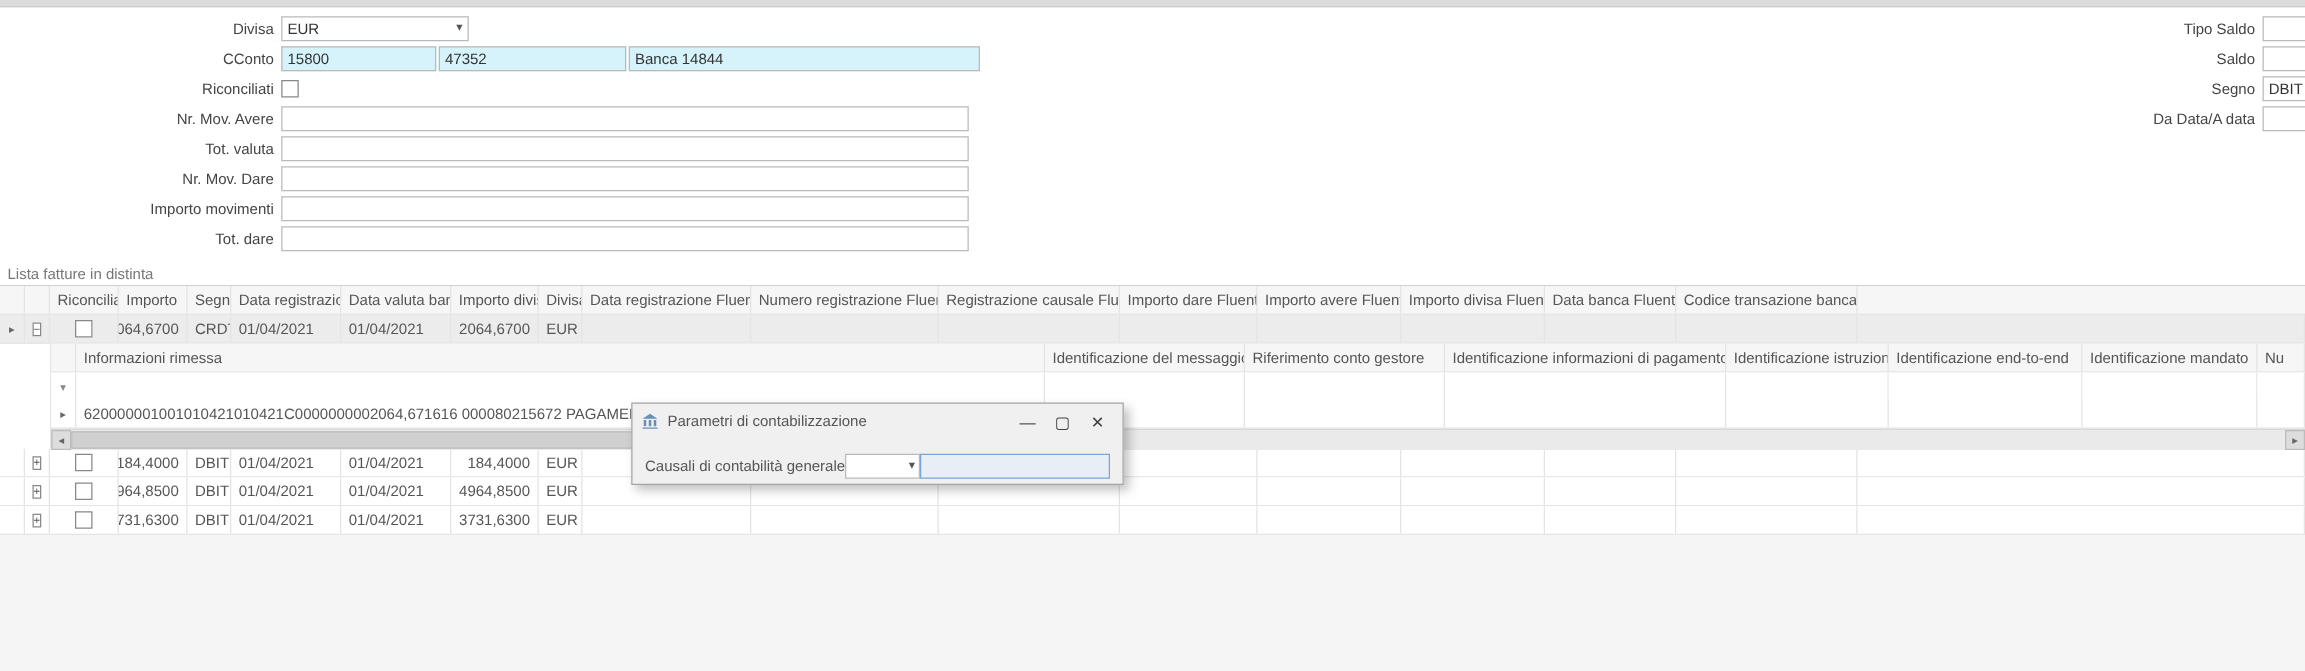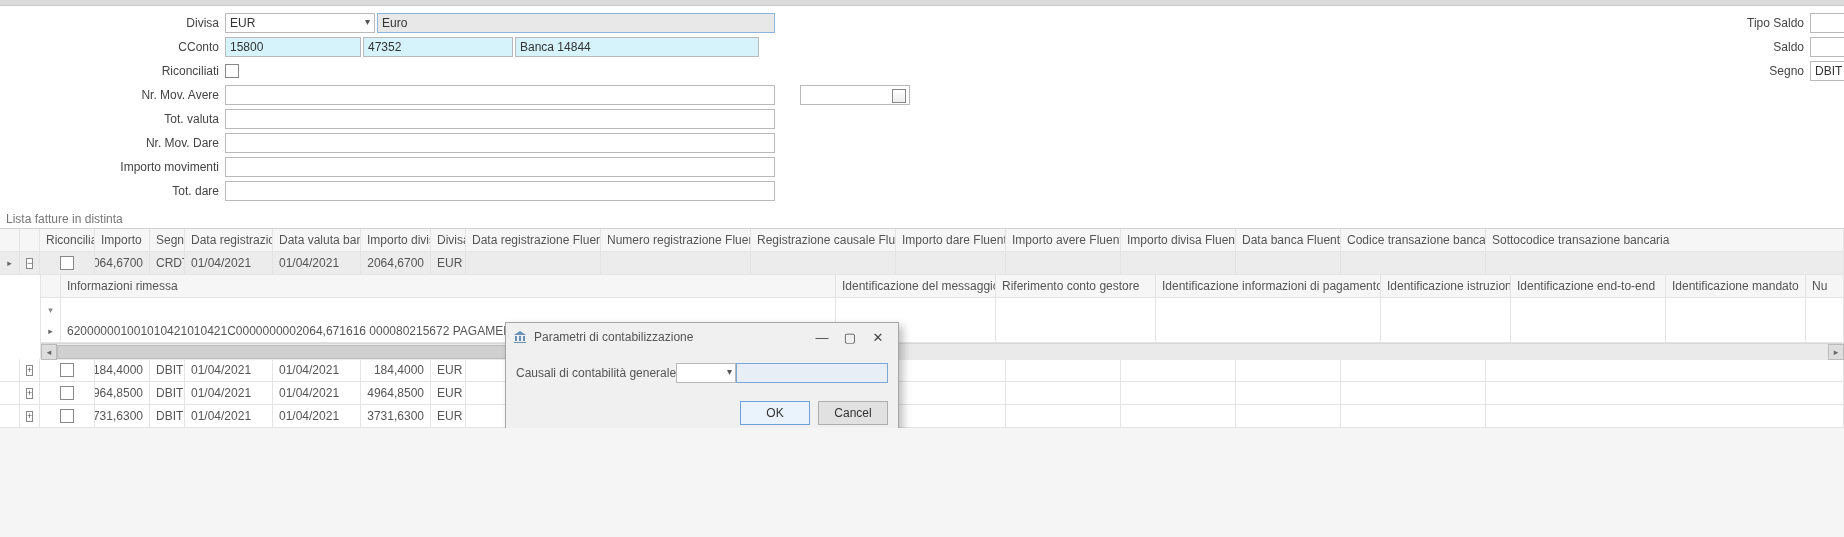--- a/index.html
+++ b/index.html
@@ -197,33 +197,30 @@
 
 <div class="top-bar"></div>
 
 <div class="form-area">
   <div class="form-left">
     <div class="form-row">
       <div class="form-label">Divisa</div>
       <div class="ctl combo" style="width:150px">
           <span>EUR</span>
         </div>
-      <div class="ctl hlgrey" style="width:398px;margin-left:2px;border-color:#8fb4d9">
-          <span>Euro</span>
-        </div>
     </div>
     <div class="form-row">
       <div class="form-label">CConto</div>
-      <div class="ctl hl" style="width:136px">
+      <div class="ctl hl" style="width:124px">
           <span>15800</span>
         </div>
       <div class="ctl hl" style="width:150px;margin-left:2px">
           <span>47352</span>
         </div>
-      <div class="ctl hl" style="width:244px;margin-left:2px">
+      <div class="ctl hl" style="width:281px;margin-left:2px">
           <span>Banca 14844</span>
         </div>
     </div>
     <div class="form-row">
       <div class="form-label">Riconciliati</div>
       <span class="checkbox"></span>
     </div>
     <div class="form-row">
       <div class="form-label">Nr. Mov. Avere</div>
       <div class="ctl" style="width:550px"></div>
@@ -255,20 +252,21 @@
       <div class="form-label">Saldo</div>
       <div class="ctl right" style="flex:1;justify-content:flex-end"></div>
     </div>
     <div class="form-row">
       <div class="form-label">Segno</div>
       <div class="ctl" style="flex:1">
           <span>DBIT</span>
         </div>
     </div>
     <div class="form-row">
+      <div class="form-label">Da Data/A data</div>
       <div class="ctl date-ctl"></div>
 
     </div>
   </div>
 </div>
 
 <div class="list-title">Lista fatture in distinta</div>
 
 <div class="grid">
   <div class="grid-header">
@@ -282,21 +280,20 @@
     <div class="cell col-impd">Importo divisa</div>
     <div class="cell col-div">Divisa</div>
     <div class="cell" style="width:135px">Data registrazione Fluentis</div>
     <div class="cell" style="width:150px">Numero registrazione Fluentis</div>
     <div class="cell" style="width:145px">Registrazione causale Fluentis</div>
     <div class="cell" style="width:110px">Importo dare Fluentis</div>
     <div class="cell" style="width:115px">Importo avere Fluentis</div>
     <div class="cell" style="width:115px">Importo divisa Fluentis</div>
     <div class="cell" style="width:105px">Data banca Fluentis</div>
     <div class="cell" style="width:145px">Codice transazione bancaria</div>
-    <div class="cell" style="flex:1">Sottocodice transazione bancaria</div>
   </div>
 
   <div class="grid-row sel">
     <div class="cell exp row-marker"></div>
     <div class="cell cb center">
         <span class="exp-glyph">−</span>
       </div>
     <div class="cell col-ric center">
         <span class="checkbox"></span>
       </div>
@@ -449,17 +446,13 @@
     <span class="spacer"></span>
     <span class="dlg-btn">—</span>
     <span class="dlg-btn">▢</span>
     <span class="dlg-btn close">✕</span>
   </div>
   <div class="dlg-body">
     <span class="lbl">Causali di contabilità generale</span>
     <span class="cmb"></span>
     <span class="txt"></span>
   </div>
-  <div class="dlg-footer">
-    <div class="btn primary">OK</div>
-    <div class="btn">Cancel</div>
-  </div>
 </div>
 
 </body></html>

